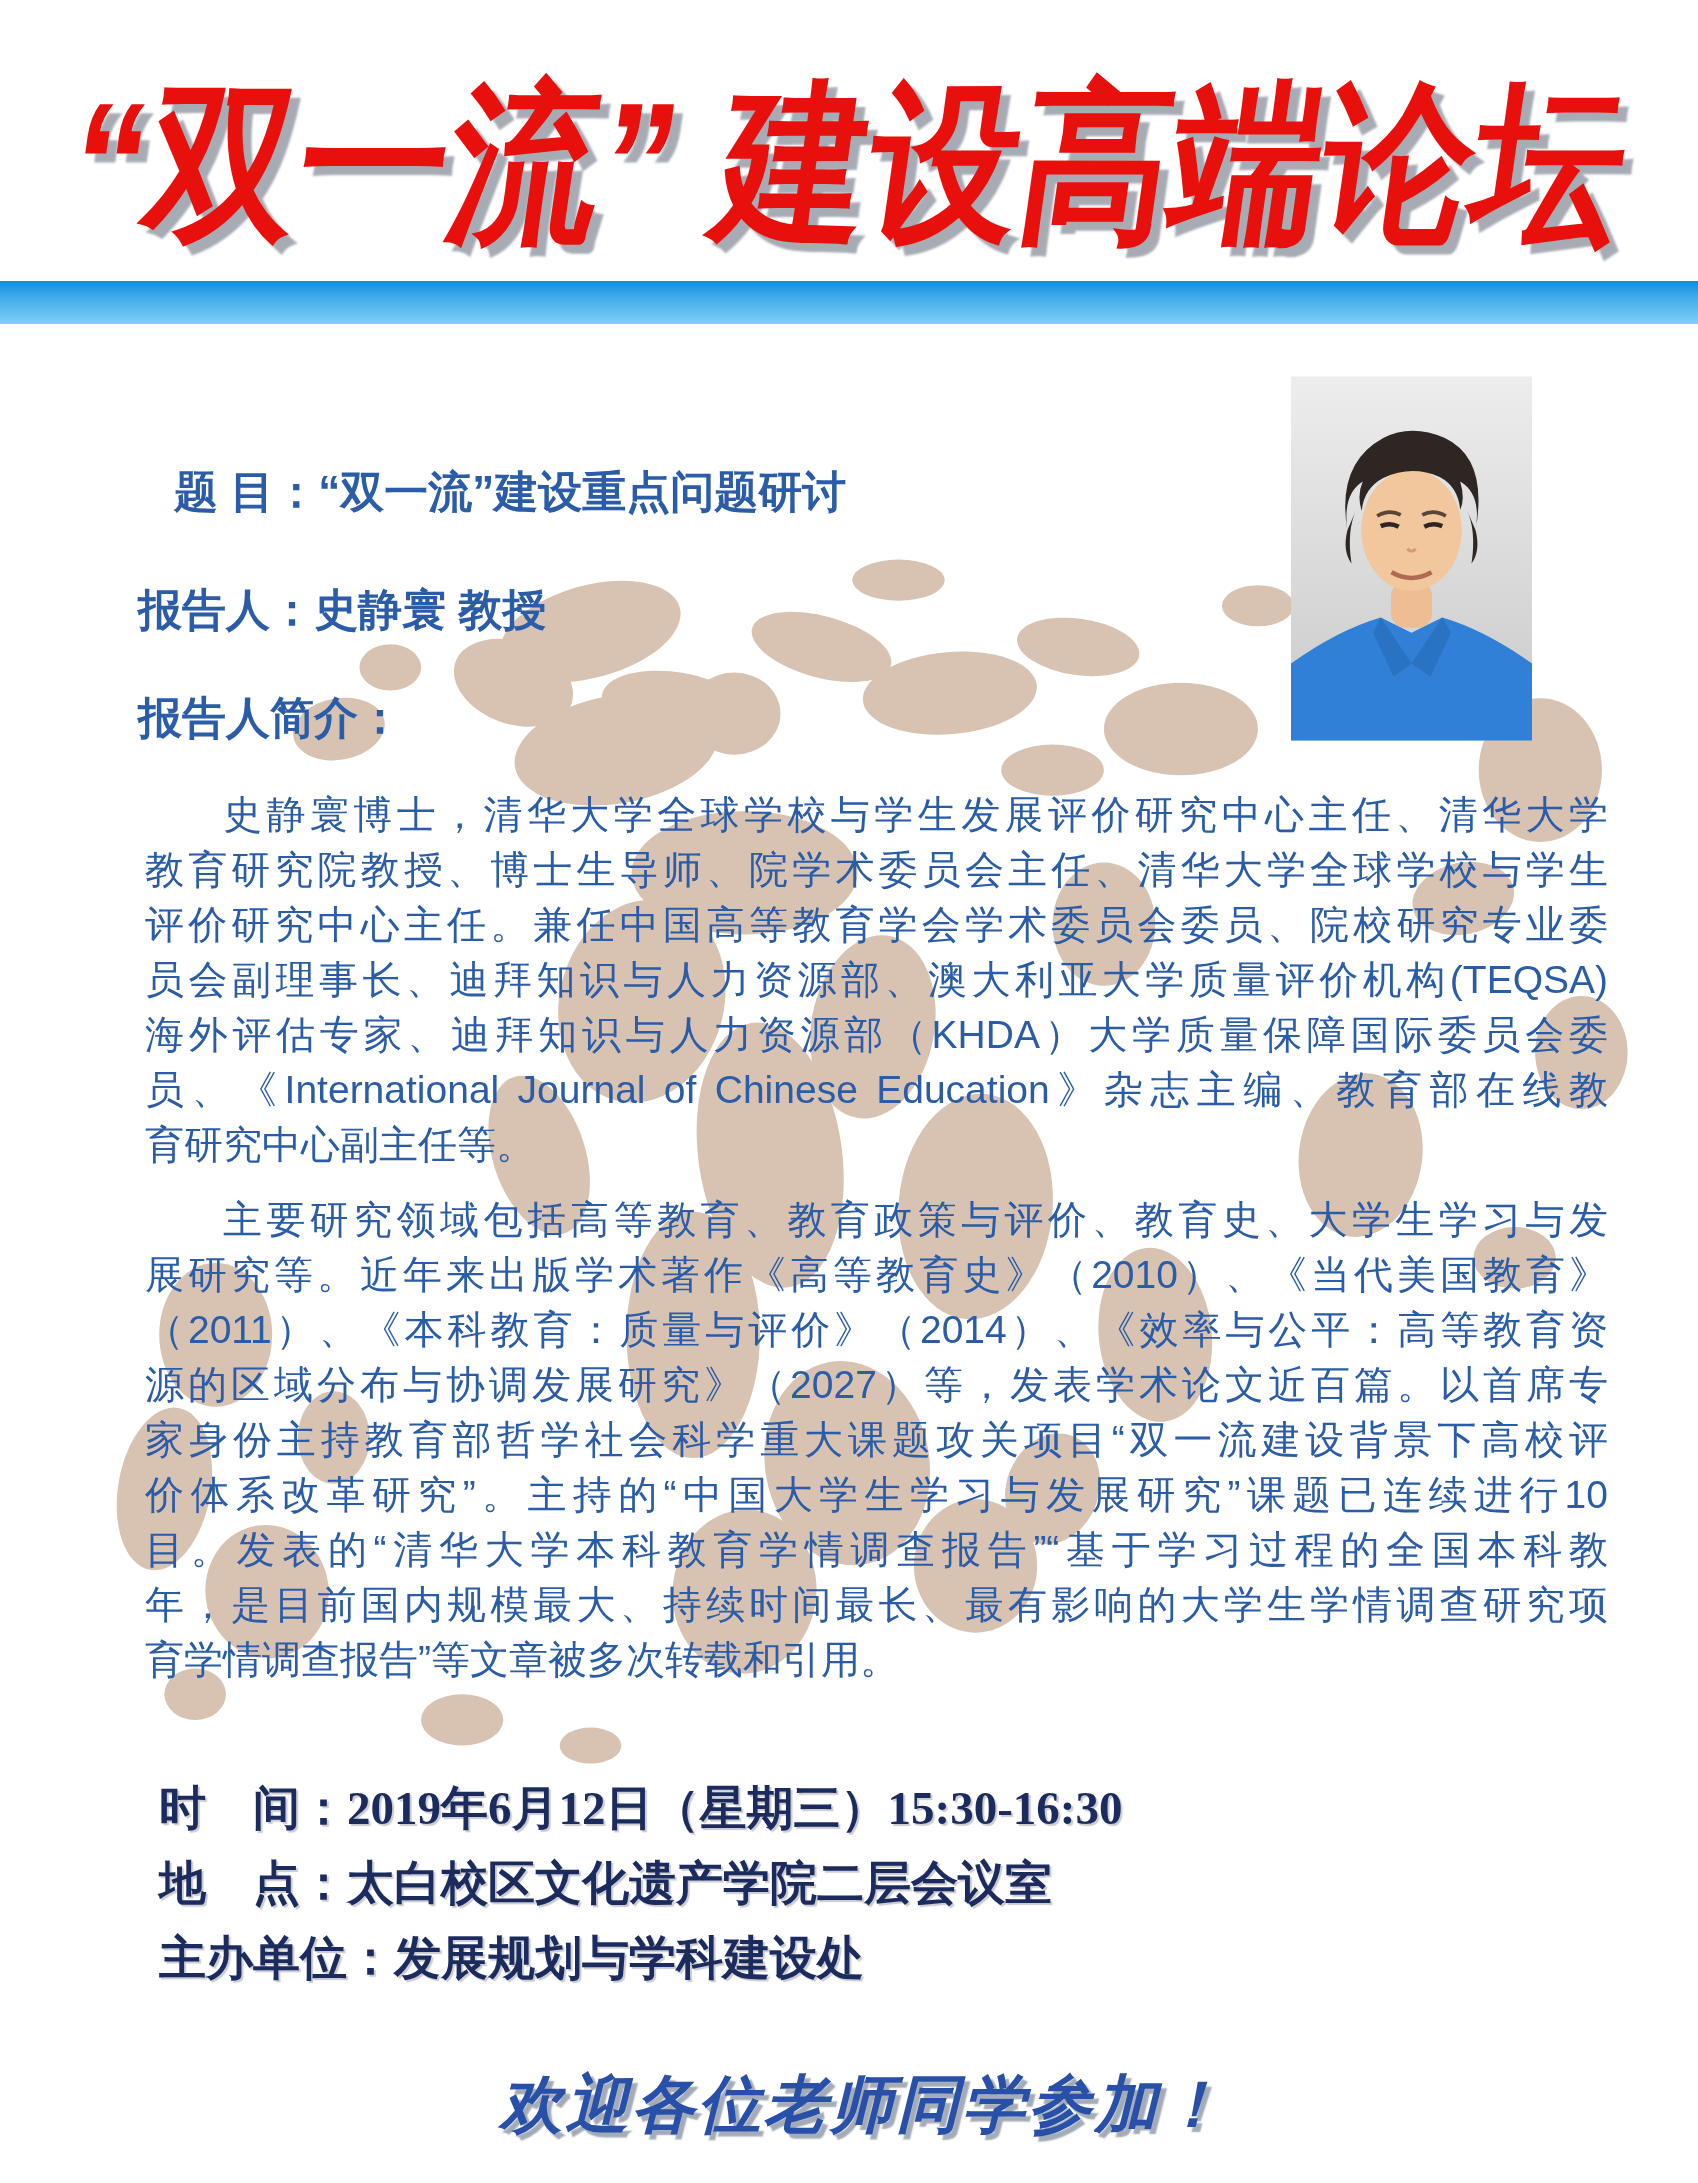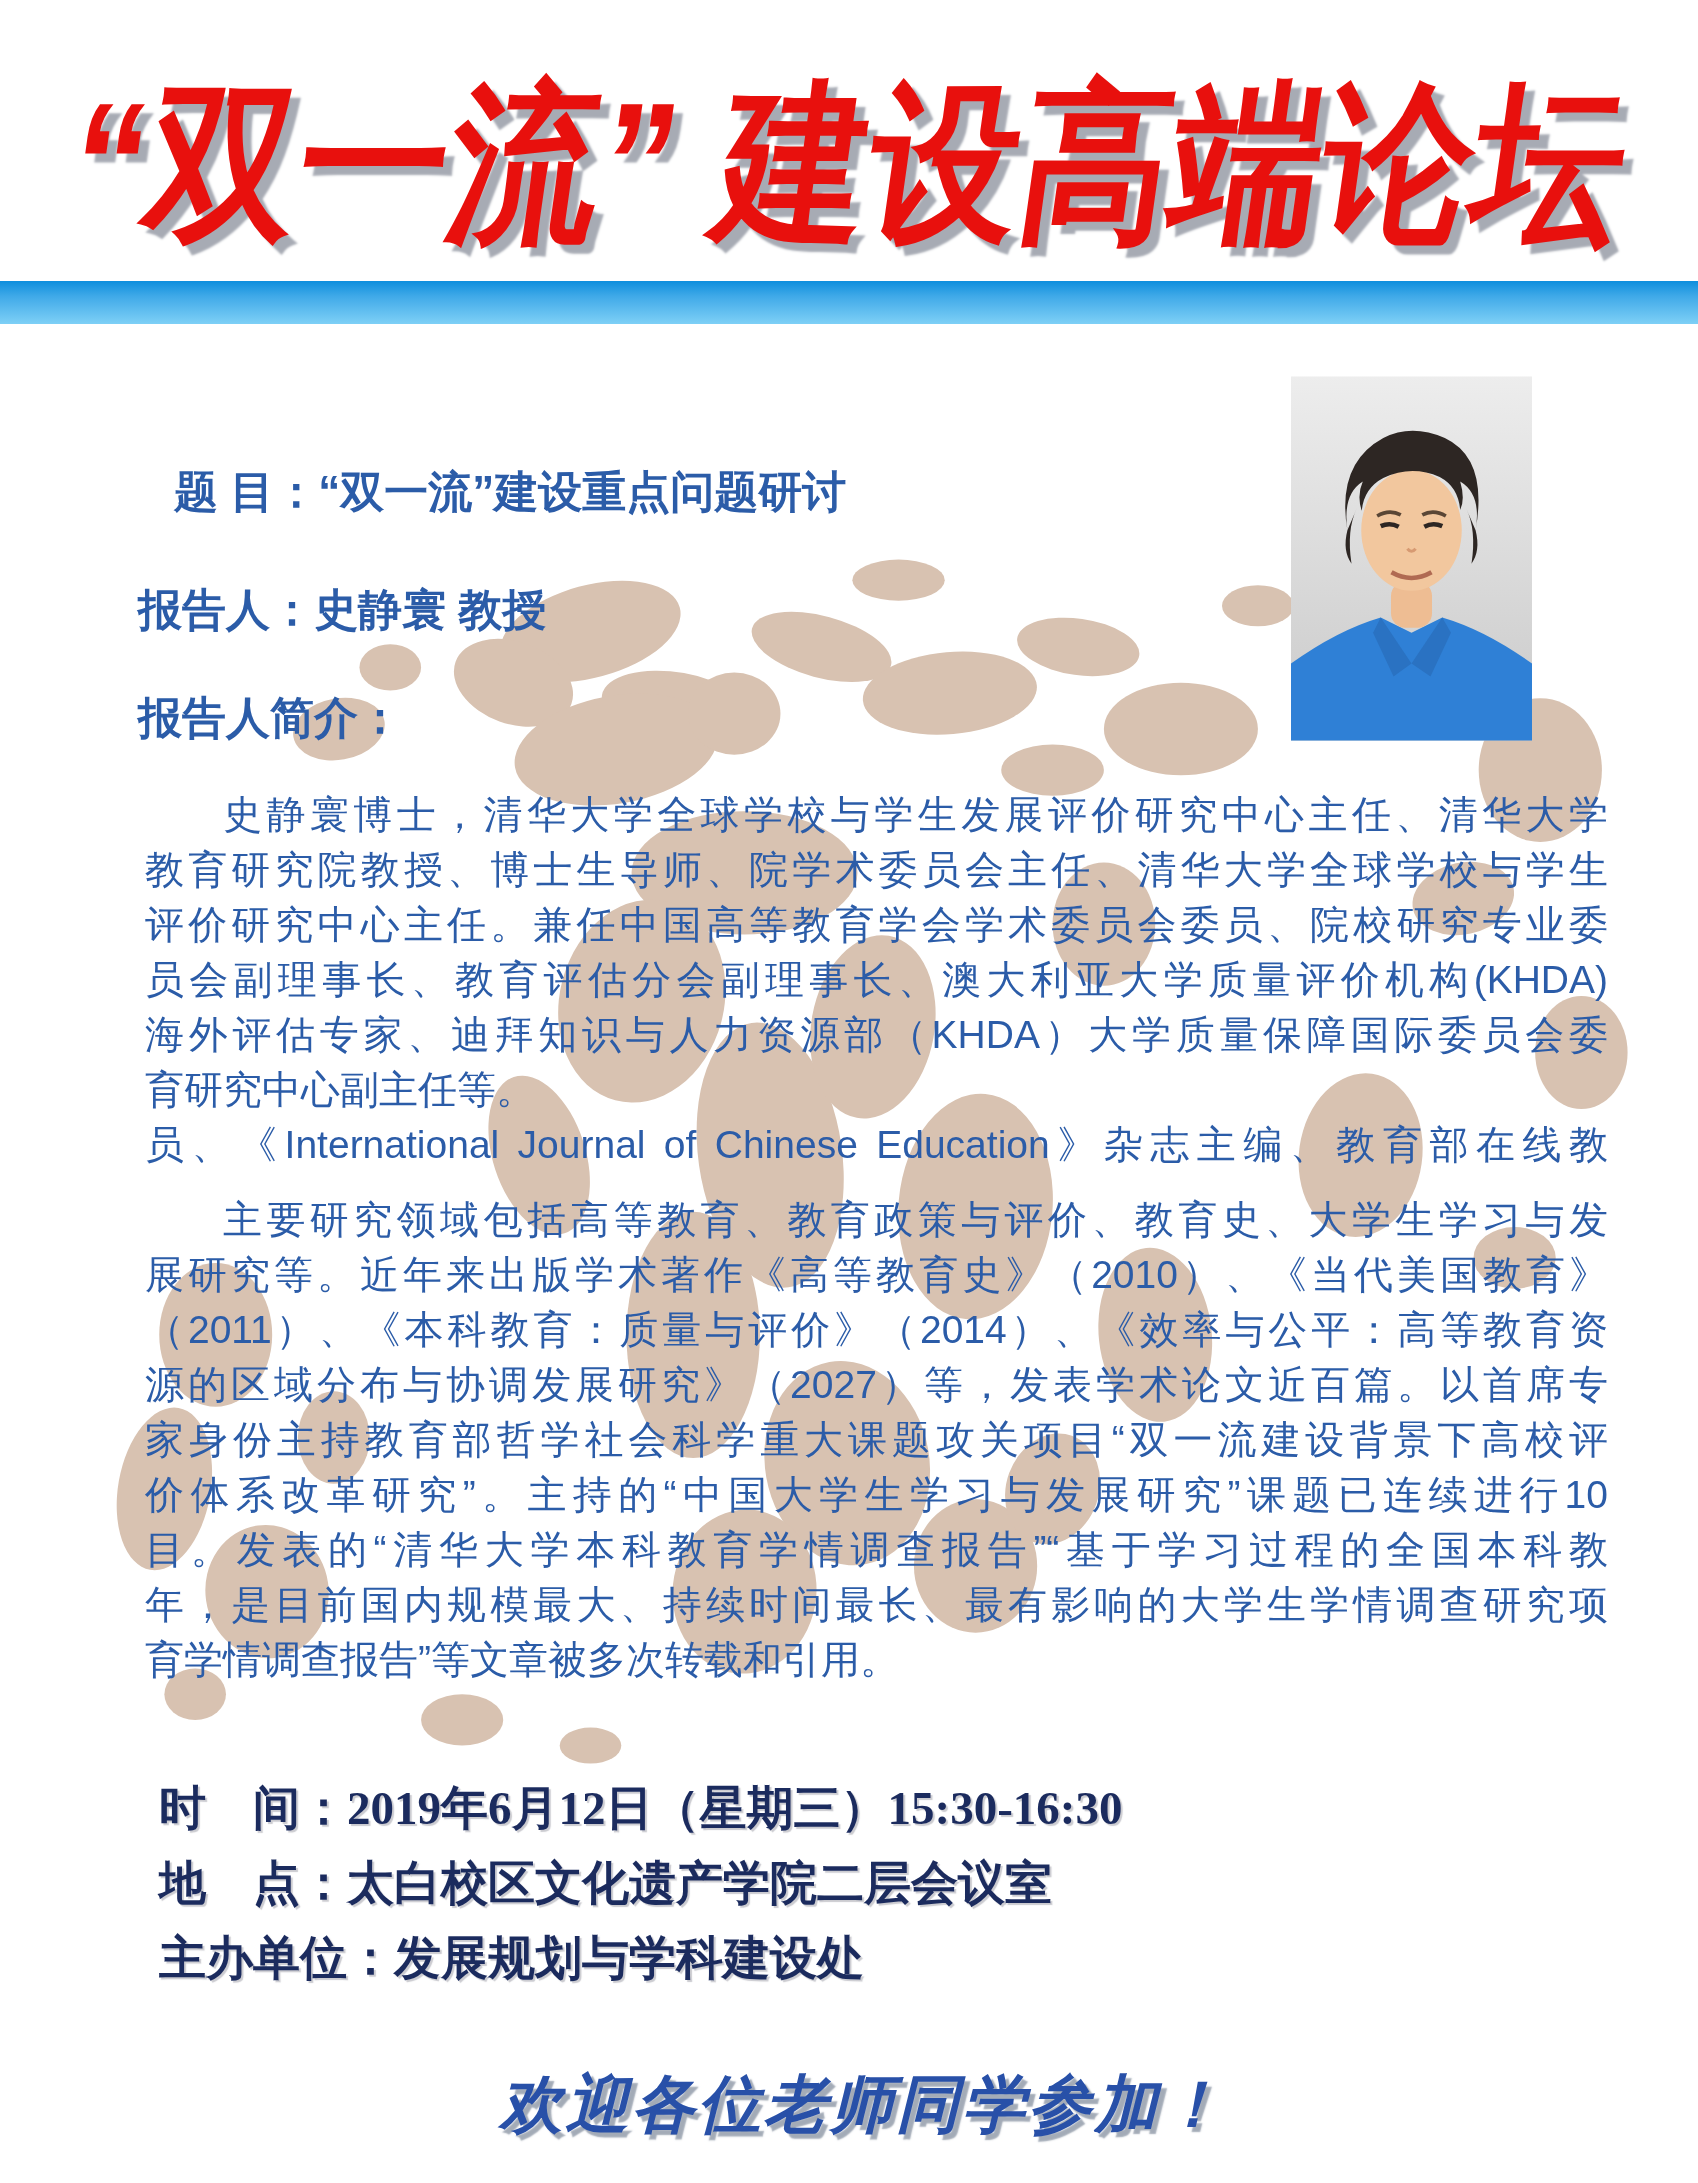--- a/index.html
+++ b/index.html
@@ -226,24 +226,24 @@
   </div>
 
   <div class="heading bio-label">
     <span>报告人简介：</span>
   </div>
 
   <div class="para p1">
     <div class="line indent fill">史静寰博士，清华大学全球学校与学生发展评价研究中心主任、清华大学</div>
     <div class="line fill">教育研究院教授、博士生导师、院学术委员会主任、清华大学全球学校与学生</div>
     <div class="line fill">评价研究中心主任。兼任中国高等教育学会学术委员会委员、院校研究专业委</div>
-    <div class="line fill">员会副理事长、教育评估分会副理事长、澳大利亚大学质量评价机构(KHDA)</div>
+    <div class="line fill">员会副理事长、迪拜知识与人力资源部、澳大利亚大学质量评价机构(TEQSA)</div>
     <div class="line fill">海外评估专家、迪拜知识与人力资源部（KHDA）大学质量保障国际委员会委</div>
+    <div class="line fill">员、《International Journal of Chinese Education》杂志主编、教育部在线教</div>
     <div class="line">育研究中心副主任等。</div>
-    <div class="line fill">员、《International Journal of Chinese Education》杂志主编、教育部在线教</div>
   </div>
 
   <div class="para p2">
     <div class="line indent fill">主要研究领域包括高等教育、教育政策与评价、教育史、大学生学习与发</div>
     <div class="line fill">展研究等。近年来出版学术著作《高等教育史》（2010）、《当代美国教育》</div>
     <div class="line fill">（2011）、《本科教育：质量与评价》（2014）、《效率与公平：高等教育资</div>
     <div class="line fill">源的区域分布与协调发展研究》（2027）等，发表学术论文近百篇。以首席专</div>
     <div class="line fill">家身份主持教育部哲学社会科学重大课题攻关项目“双一流建设背景下高校评</div>
     <div class="line fill">价体系改革研究”。主持的“中国大学生学习与发展研究”课题已连续进行10</div>
     <div class="line fill">目。发表的“清华大学本科教育学情调查报告”“基于学习过程的全国本科教</div>

